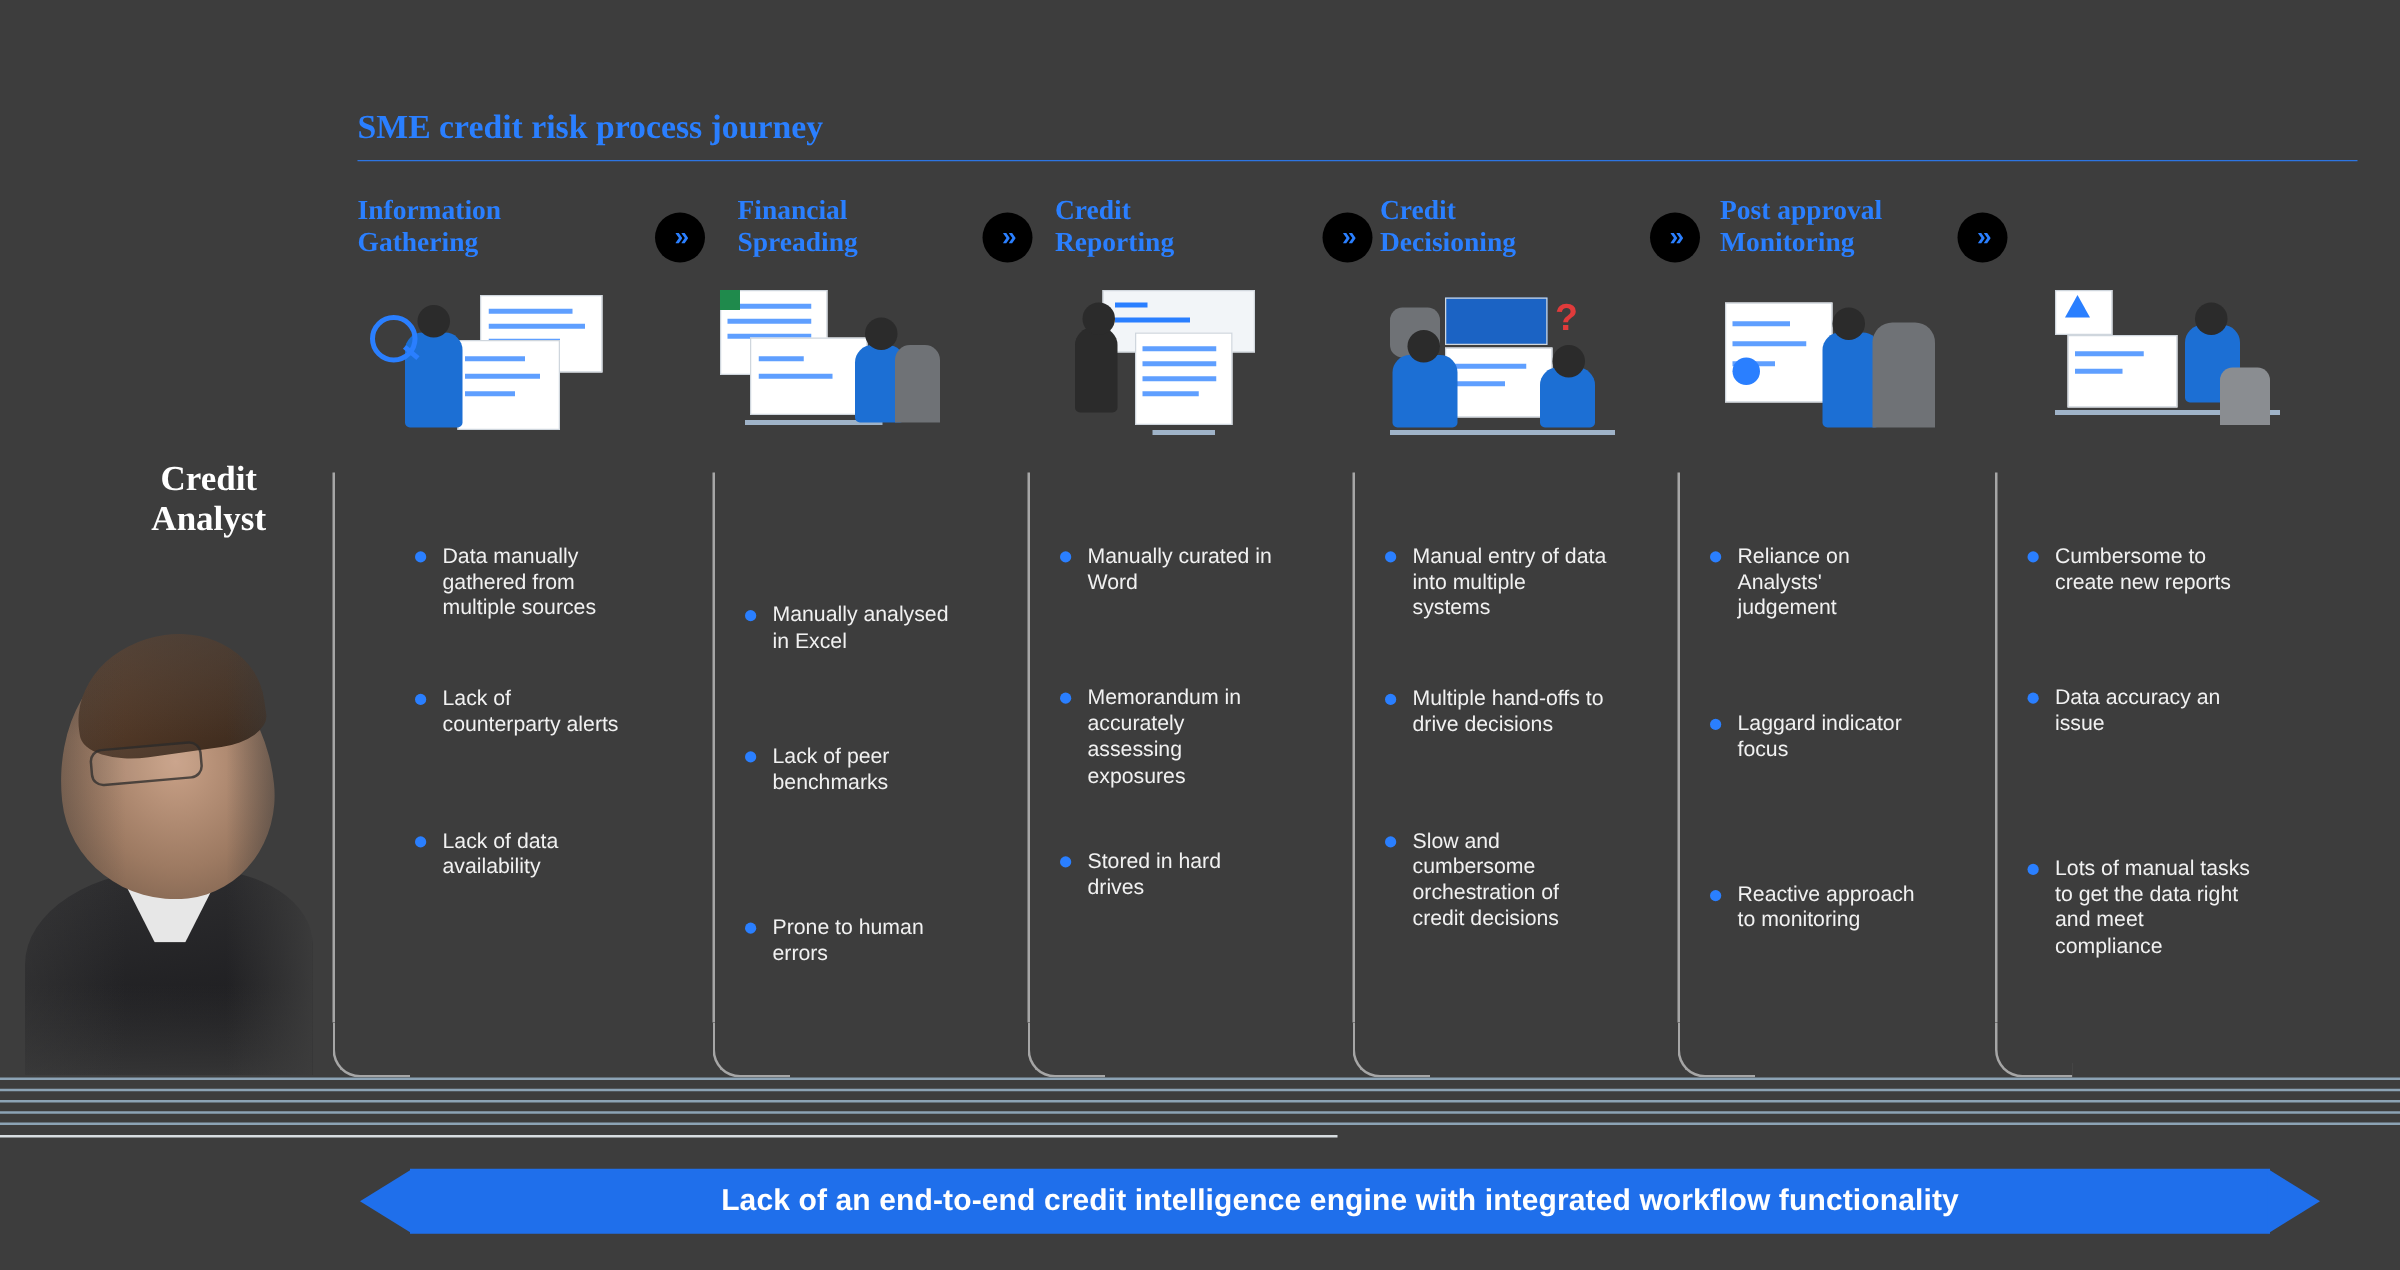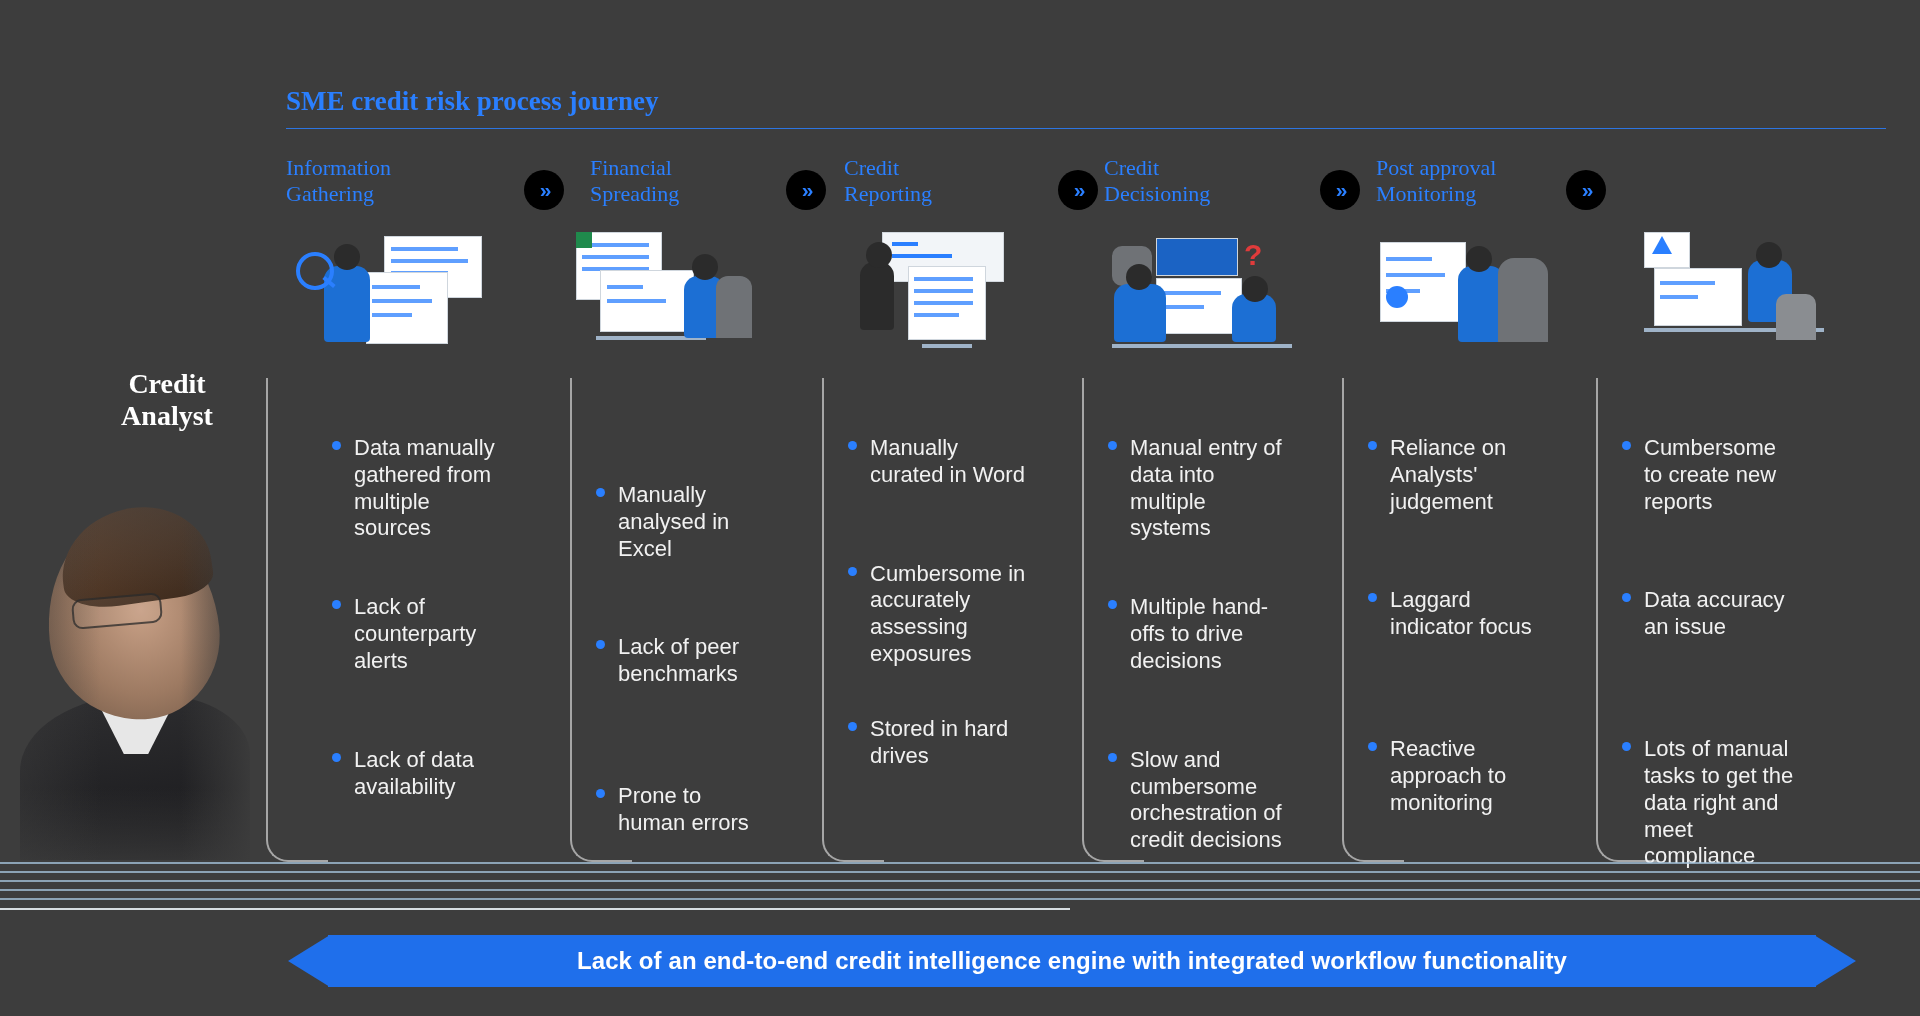--- a/index.html
+++ b/index.html
@@ -135,21 +135,21 @@
   }
 
   
   .col {
     position: absolute;
     top: 155px;
     width: 250px;
   }
   .col-title {
     font-family: "Liberation Serif", serif;
-    font-weight: normal;
+    font-weight: bold;
     font-size: 22px;
     line-height: 1.18;
     color: #2a7fff;
     margin: 0;
   }
   .chev {
     position: absolute;
     top: 170px;
     width: 40px;
     height: 40px;
@@ -234,21 +234,21 @@
 
   
   .bullets {
     position: absolute;
     width: 175px;
   }
   .bullet {
     position: relative;
     margin-bottom: 0;
     padding-left: 24px;
-    font-size: 22px;
+    font-size: 17px;
     line-height: 1.22;
     color: #f1f1f1;
   }
   .bullet .dot {
     position: absolute;
     left: 2px;
     top: 6px;
     width: 9px;
     height: 9px;
     border-radius: 50%;
@@ -425,21 +425,21 @@
         <div class="bar" style="top:46px; width:60%;"></div>
     </div>
     <div class="person" style="left:8px; top:30px; width:34px; height:68px; background:#2b2b2b;"></div>
     <div class="head2" style="left:14px; top:10px;"></div>
     <div class="desk" style="left:70px; top:112px; width:50px;"></div>
   </div>
   <div class="spine" style="left:822px; height:440px;"></div>
   <div class="spine-foot" style="left:822px; top:818px;"></div>
   <div class="bullets" style="left:846px; top:435px; width:180px;">
     <div class="bullet" style="margin-bottom:72px;"><span class="dot"></span><span>Manually curated in Word</span></div>
-    <div class="bullet" style="margin-bottom:48px;"><span class="dot"></span><span>Cumbersome in accurately assessing exposures</span></div>
+    <div class="bullet" style="margin-bottom:48px;"><span class="dot"></span><span>Memorandum in accurately assessing exposures</span></div>
     <div class="bullet"><span class="dot"></span><span>Stored in hard drives</span></div>
   </div>
 
   <div class="chev" style="left:1058px;">»</div>
 
   <div class="col" style="left:1104px;">
     <div class="col-title">
       <div>Credit</div>
       <div>Decisioning</div>
     </div>

